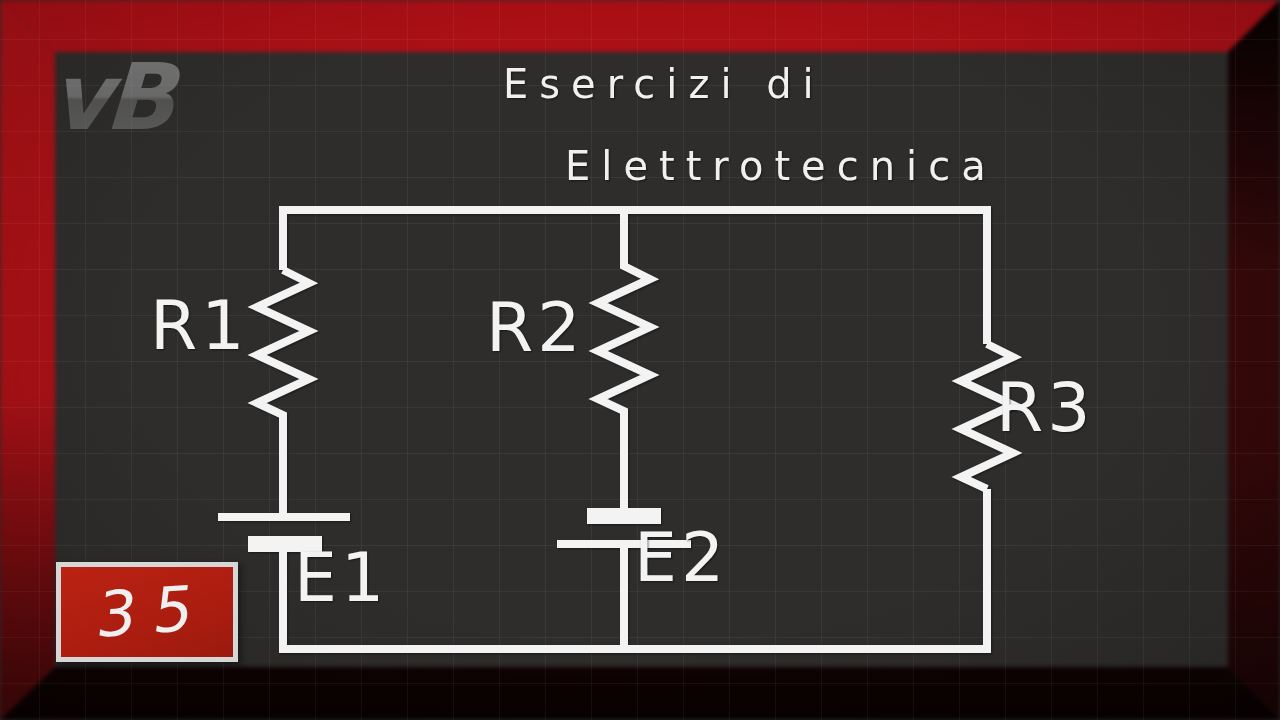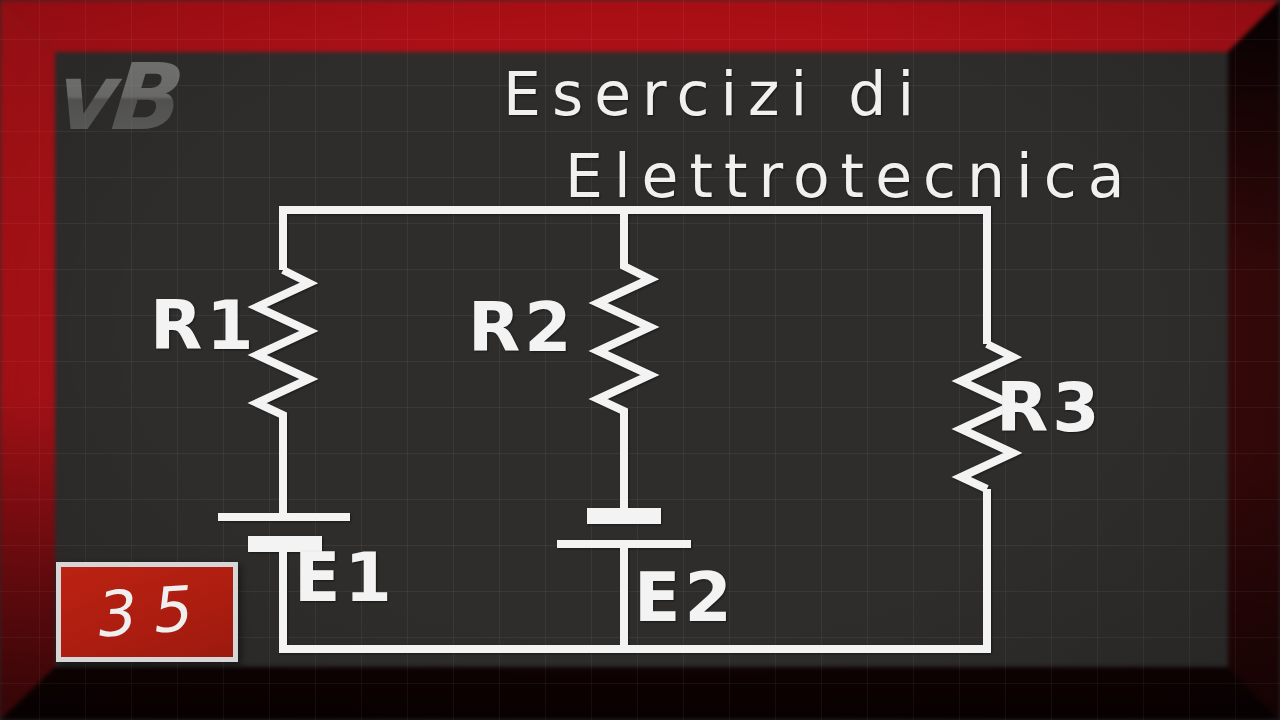--- a/index.html
+++ b/index.html
@@ -45,27 +45,27 @@
     background:radial-gradient(ellipse at 50% 45%,rgba(0,0,0,0) 55%,rgba(0,0,0,.18) 100%);
   }
   
   svg.circuit{position:absolute;inset:0;filter:drop-shadow(1px 1px 1px rgba(0,0,0,.45));}
   .wire{fill:none;stroke:var(--wire,#f3f3f3);stroke-width:8;stroke-linejoin:miter;stroke-linecap:butt;}
   .plate-thin{fill:none;stroke:var(--wire,#f3f3f3);stroke-width:8;stroke-linecap:butt;}
   .plate-thick{fill:none;stroke:var(--wire,#f3f3f3);stroke-width:16;stroke-linecap:butt;}
   
   .comp-label{
     position:absolute;color:var(--wire,#f3f3f3);
-    font-weight:bold;font-size:68px;line-height:1;letter-spacing:4px;
+    font-weight:normal;font-size:68px;line-height:1;letter-spacing:4px;
     text-shadow:1px 1px 2px rgba(0,0,0,.5);
     text-align:center;
   }
   .title-line{
     position:absolute;color:var(--title,#f0f0f0);
-    font-size:60px;line-height:1;letter-spacing:11px;white-space:nowrap;
+    font-size:40px;line-height:1;letter-spacing:11px;white-space:nowrap;
     text-shadow:1px 1px 2px rgba(0,0,0,.5);
     text-align:center;
   }
   .logo{
     position:absolute;left:58px;top:52px;
     font-size:92px;line-height:1;font-weight:bold;font-style:italic;
     letter-spacing:-5px;transform:skewX(-6deg);
     color:var(--logo,#9a9a9a);opacity:.5;
     background:linear-gradient(180deg,#b5b5b5 0%,#a7a7a7 48%,#777 52%,#8a8a8a 100%);
     -webkit-background-clip:text;background-clip:text;-webkit-text-fill-color:transparent;
@@ -109,24 +109,24 @@
   <path class="wire" d="M624 210 L624 266 L650 279 L598 303 L650 327 L598 351 L650 375 L598 399 L624 411 L624 508"></path>
 
   <path class="plate-thick" d="M587 516 L661 516"></path>
   <path class="plate-thin" d="M557 544 L691 544"></path>
   <path class="wire" d="M624 548 L624 649"></path>
 
   <path class="wire" d="M987 344 L1013 357 L961 381 L1013 405 L961 429 L1013 453 L961 477 L987 489"></path>
 </svg>
 
 <div class="comp-label" style="left:150px;top:292px">R1</div>
-<div class="comp-label" style="left:468px;top:294px">R2</div>
+<div class="comp-label" style="left:486px;top:294px">R2</div>
 <div class="comp-label" style="left:996px;top:374px">R3</div>
 <div class="comp-label" style="left:294px;top:544px">E1</div>
-<div class="comp-label" style="left:634px;top:564px">E2</div>
+<div class="comp-label" style="left:634px;top:524px">E2</div>
 
 <div class="title-line" style="left:503px;top:64px">Esercizi di</div>
 <div class="title-line" style="left:565px;top:146px">Elettrotecnica</div>
 
 <div class="logo">vB</div>
 
 <div class="badge">
   <span>35</span>
 </div>
 

